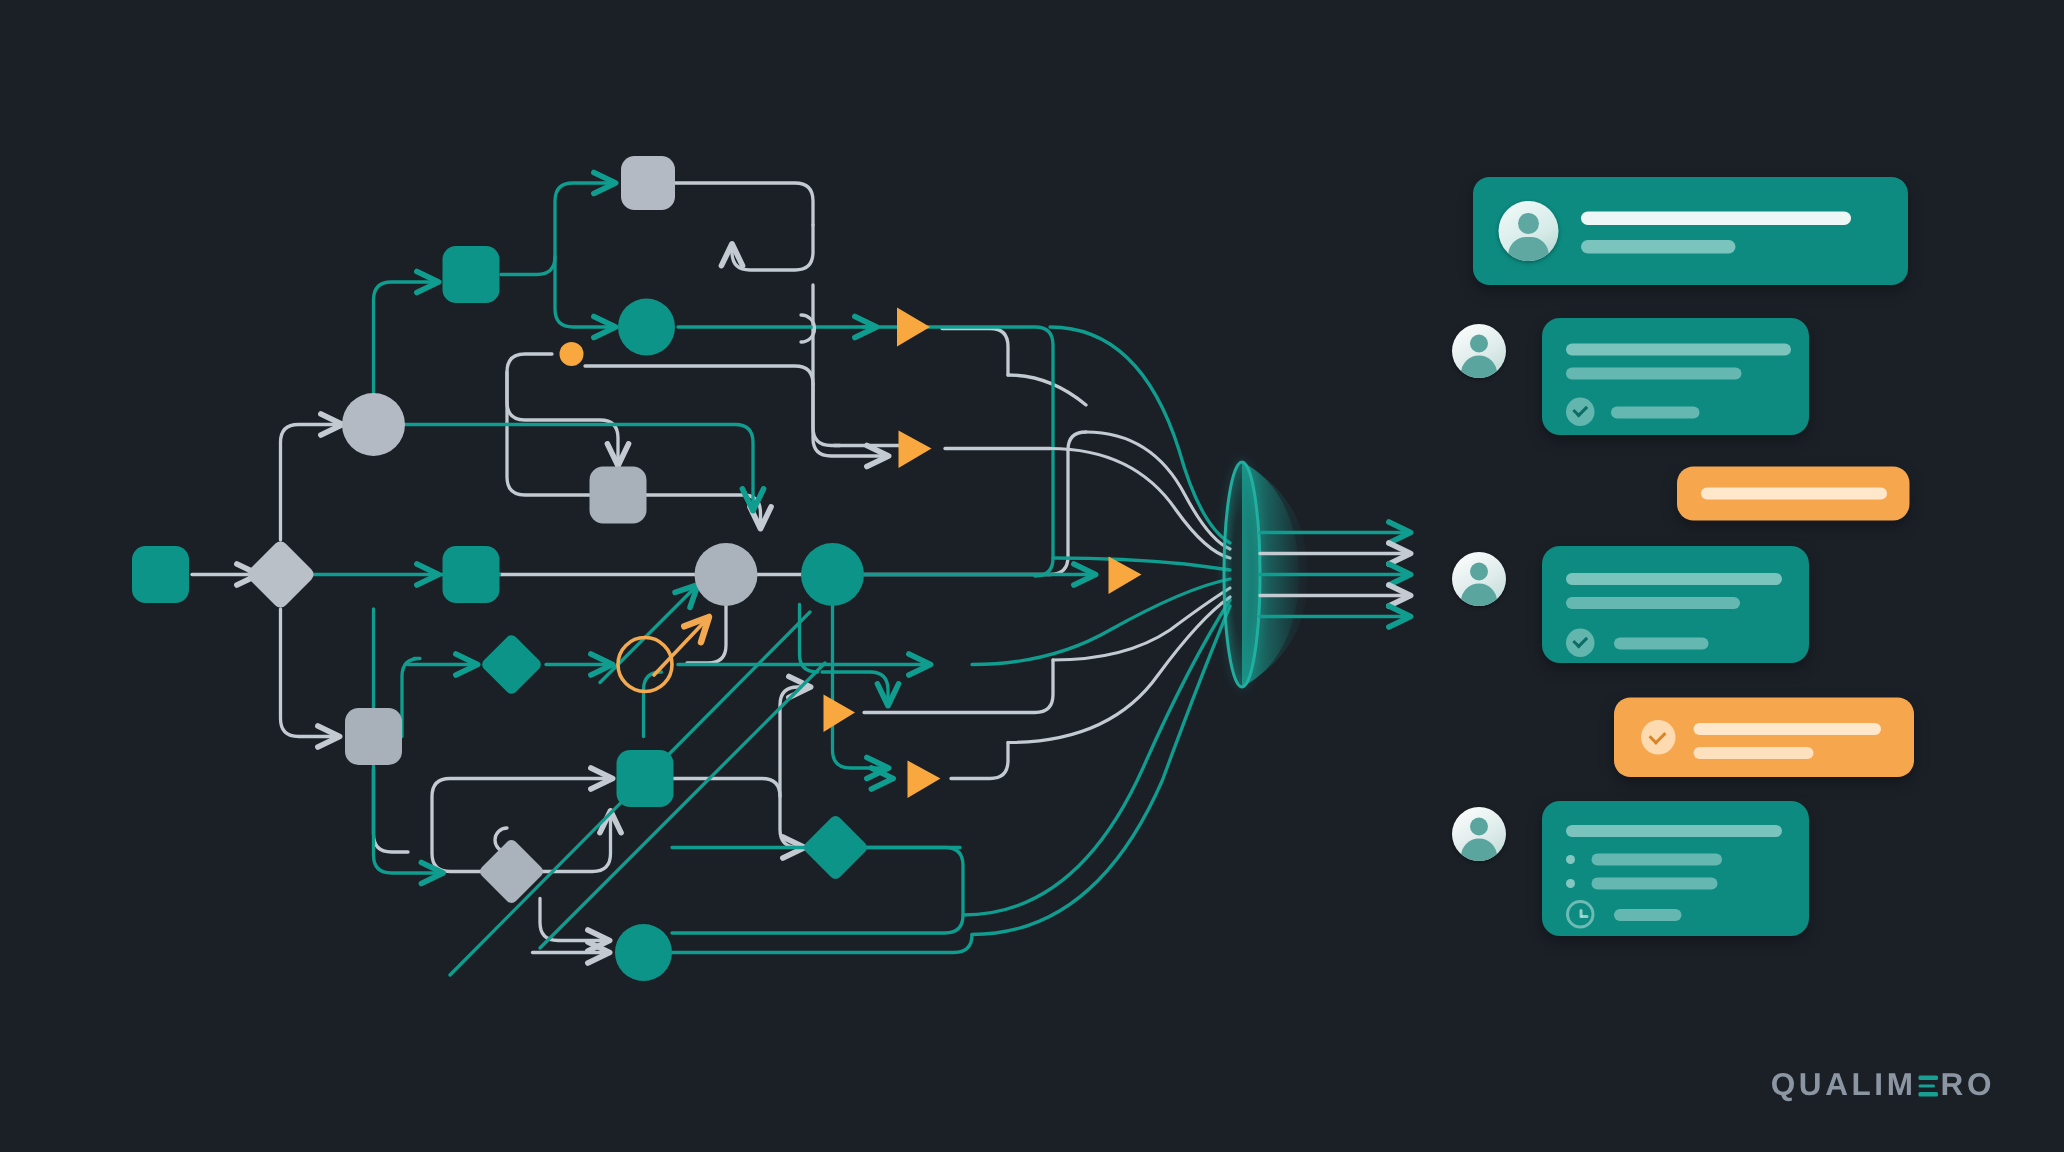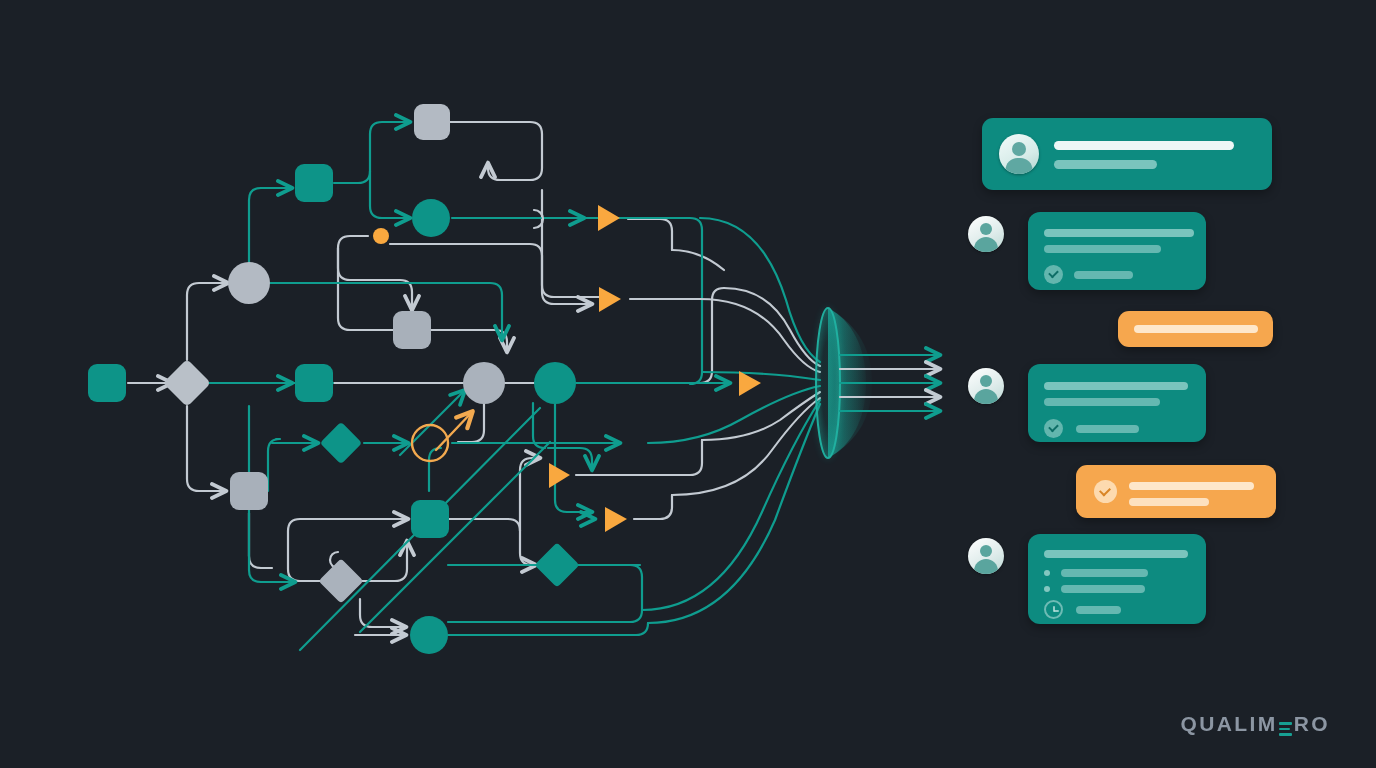--- a/index.html
+++ b/index.html
@@ -79,21 +79,21 @@
   .clock::after{content:"";position:absolute;left:7.5px;top:7.5px;width:5px;height:2px;background:rgba(205,235,231,.70);border-radius:1px;}
 
   .dot{width:6px;height:6px;border-radius:50%;background:rgba(205,235,231,.62);flex:none;}
 
   .line-row{display:flex;align-items:center;}
 
   
   #logo{
     position:absolute;right:46px;bottom:32px;
     font-size:21px;font-weight:bold;letter-spacing:2.4px;
-    color:#8c96a3;display:flex;align-items:flex-end;
+    color:#8c96a3;display:flex;align-items:center;
     user-select:none;
   }
   #logo .e-mark{
     display:inline-block;width:13px;height:14px;position:relative;
     margin:0 1.5px;vertical-align:middle;
   }
   #logo .e-mark i{
     position:absolute;left:0;height:2.5px;background:#17a093;border-radius:1px;display:block;
   }
   #logo .e-mark i:nth-child(1){top:0;width:13px;}

